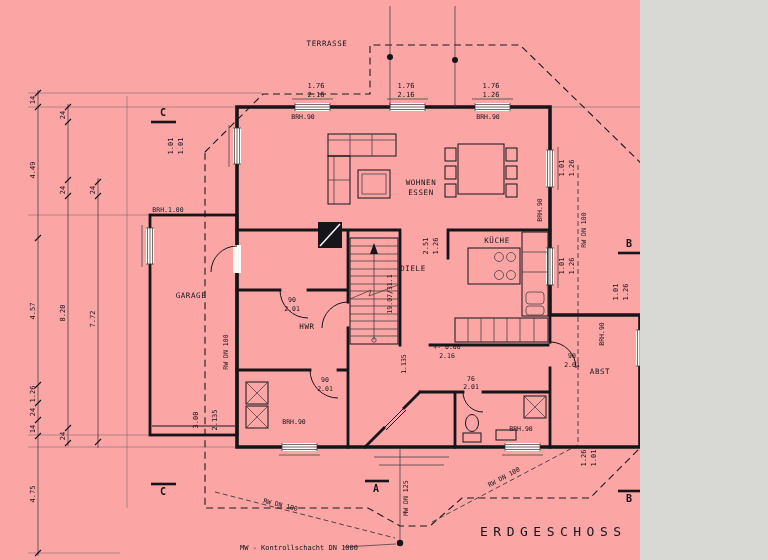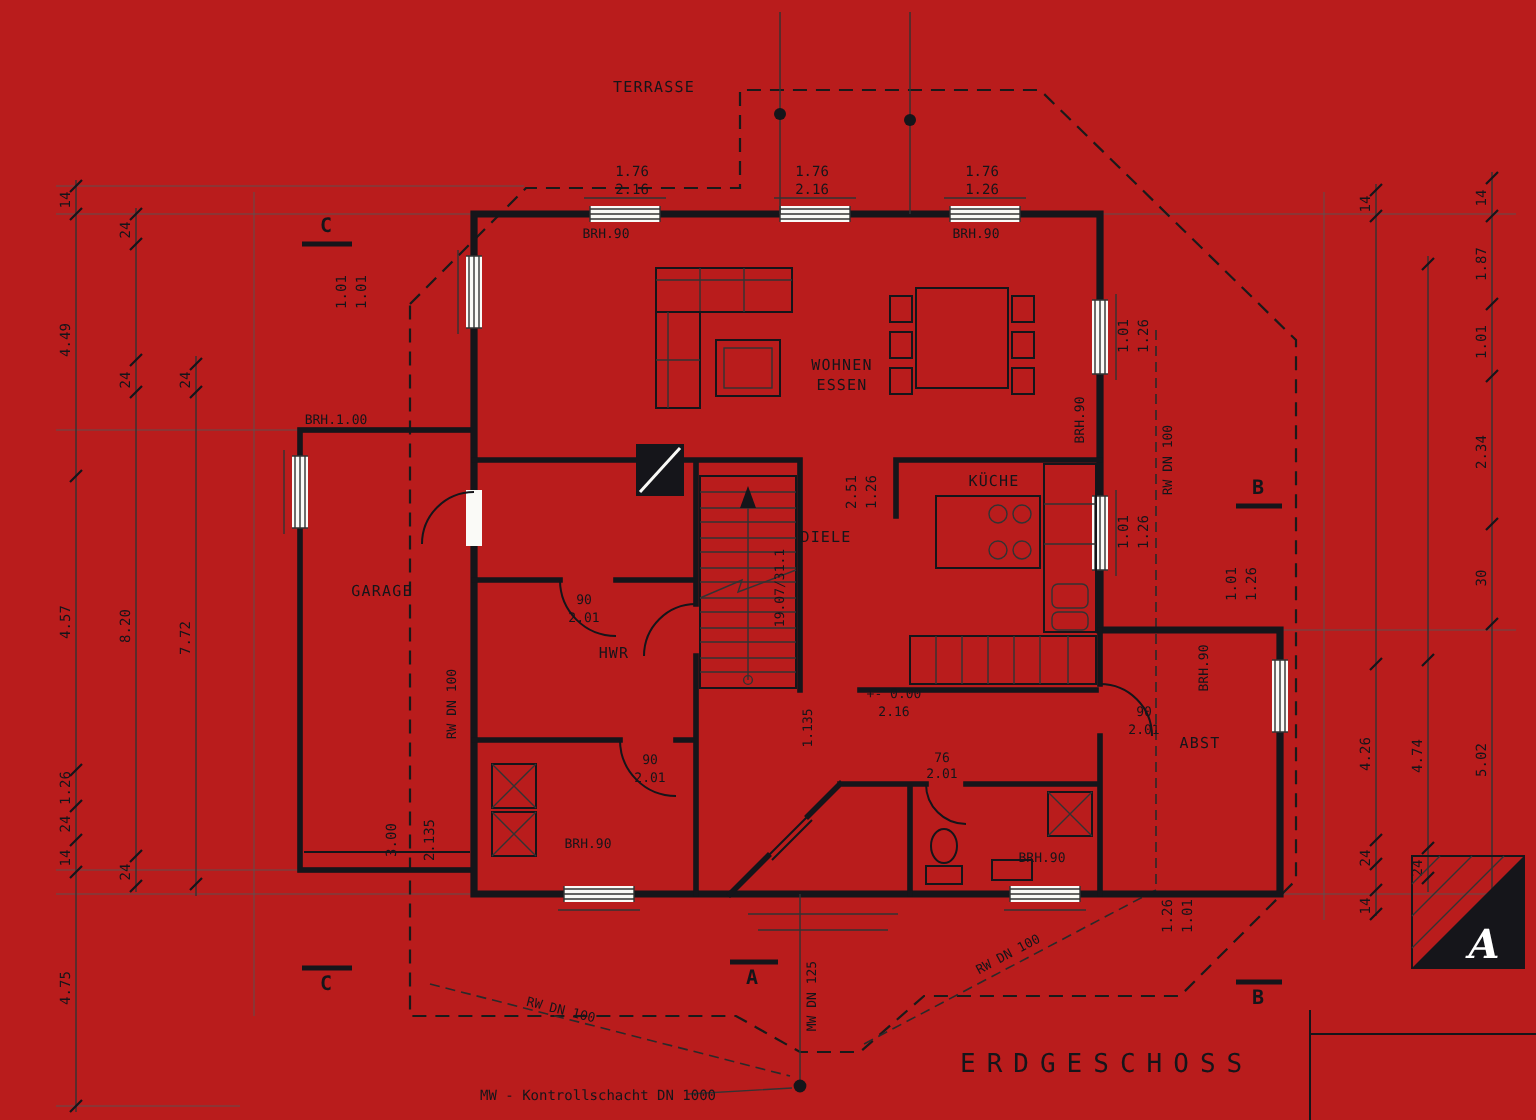--- a/index.html
+++ b/index.html
@@ -1,16 +1,16 @@
 <!DOCTYPE html>
 <html><head>
 <meta charset="utf-8">
 <style>
   html,body{margin:0;padding:0;background:#d8d8d4;}
-  .sheet{position:relative;width:768px;height:560px;background:#b91c1c;overflow:hidden;}
+  .sheet{position:relative;width:640px;height:560px;background:#fca5a5;overflow:hidden;}
   svg{display:block;}
   text{font-family:"DejaVu Sans Mono",monospace;fill:#15151a;}
   .t{font-size:7px;}
   .t65{font-size:6.5px;}
   .room{font-size:7.5px;letter-spacing:.6px;}
   .sec{font-size:10px;font-weight:bold;}
   .big{font-size:13px;letter-spacing:5.5px;}
   .logoA{font-family:"DejaVu Serif",serif;font-style:italic;font-weight:bold;font-size:20px;fill:#ffffff;}
   .w4{stroke:#15151a;stroke-width:3.6;fill:none;stroke-linecap:square;}
   .w3{stroke:#15151a;stroke-width:2.8;fill:none;stroke-linecap:square;}

